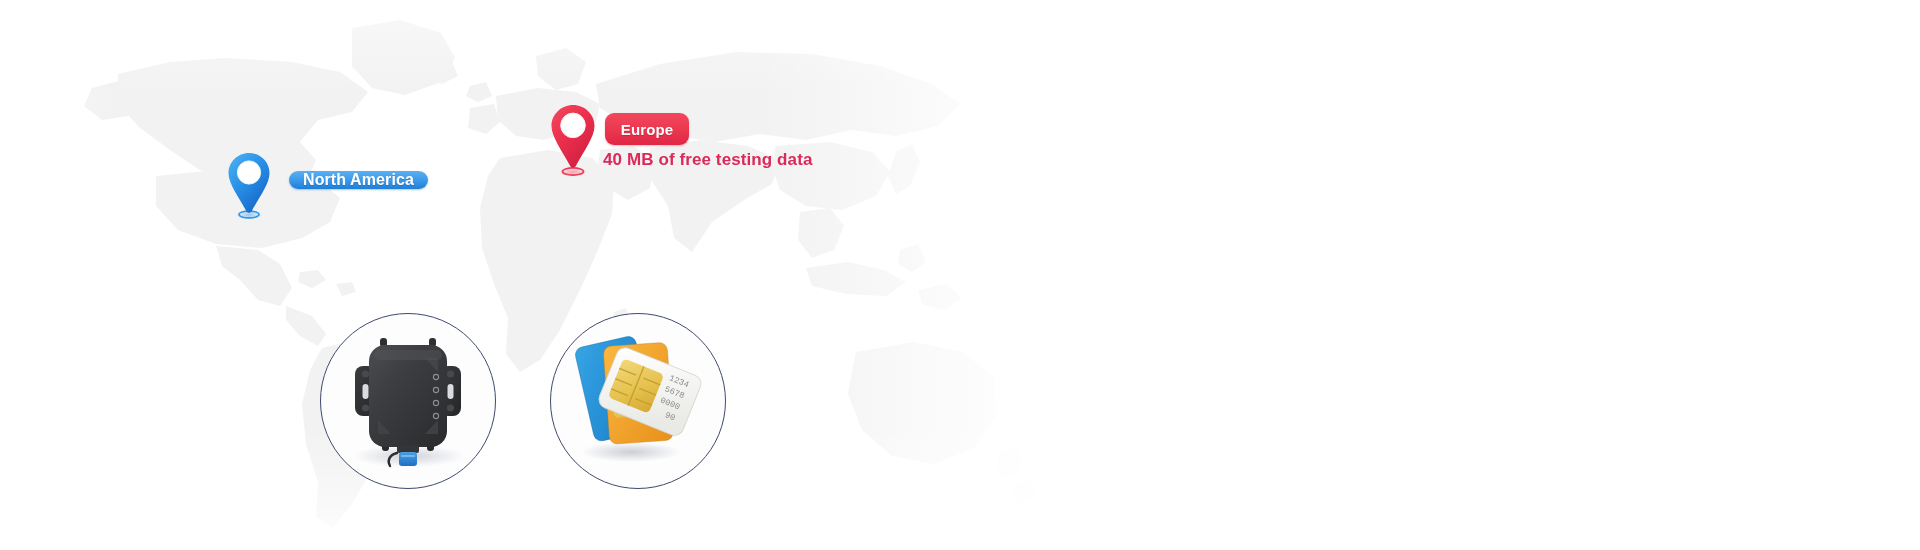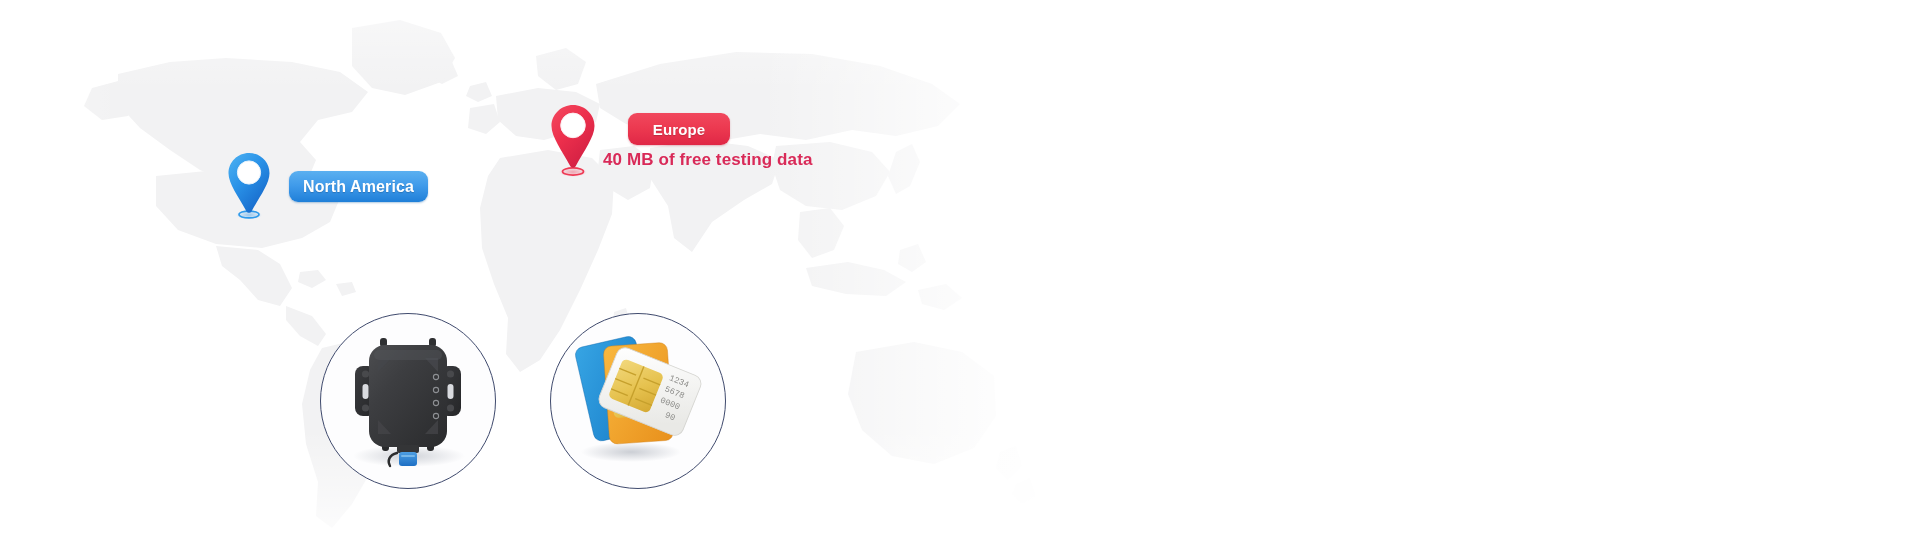--- a/index.html
+++ b/index.html
@@ -63,34 +63,33 @@
     color: #ffffff;
     font-weight: bold;
     letter-spacing: .1px;
     text-shadow: 0 1px 1px rgba(0,0,0,.18);
     box-sizing: border-box;
   }
   #badge-north-america {
     left: 289px;
     top: 171px;
     width: 139px;
-    height: 31px;
+    height: 18px;
     font-size: 16px;
     background: linear-gradient(to bottom, #5bb0f0 0%, #3f9aea 48%, #1f7fd8 100%);
     box-shadow: 0 1px 2px rgba(23,96,165,.35);
   }
   #badge-europe {
     left: 605px;
     top: 113px;
-    width: 102px;
+    width: 84px;
     height: 32px;
     font-size: 15px;
     background: linear-gradient(to bottom, #f1485d 0%, #ec3950 48%, #e02746 100%);
     box-shadow: 0 1px 2px rgba(180,30,55,.3);
-    margin-left: 23px;
   }
 
   
   #free-data-text {
     position: absolute;
     left: 603px;
     top: 150px;
     font-size: 17px;
     font-weight: bold;
     color: #d92a58;

